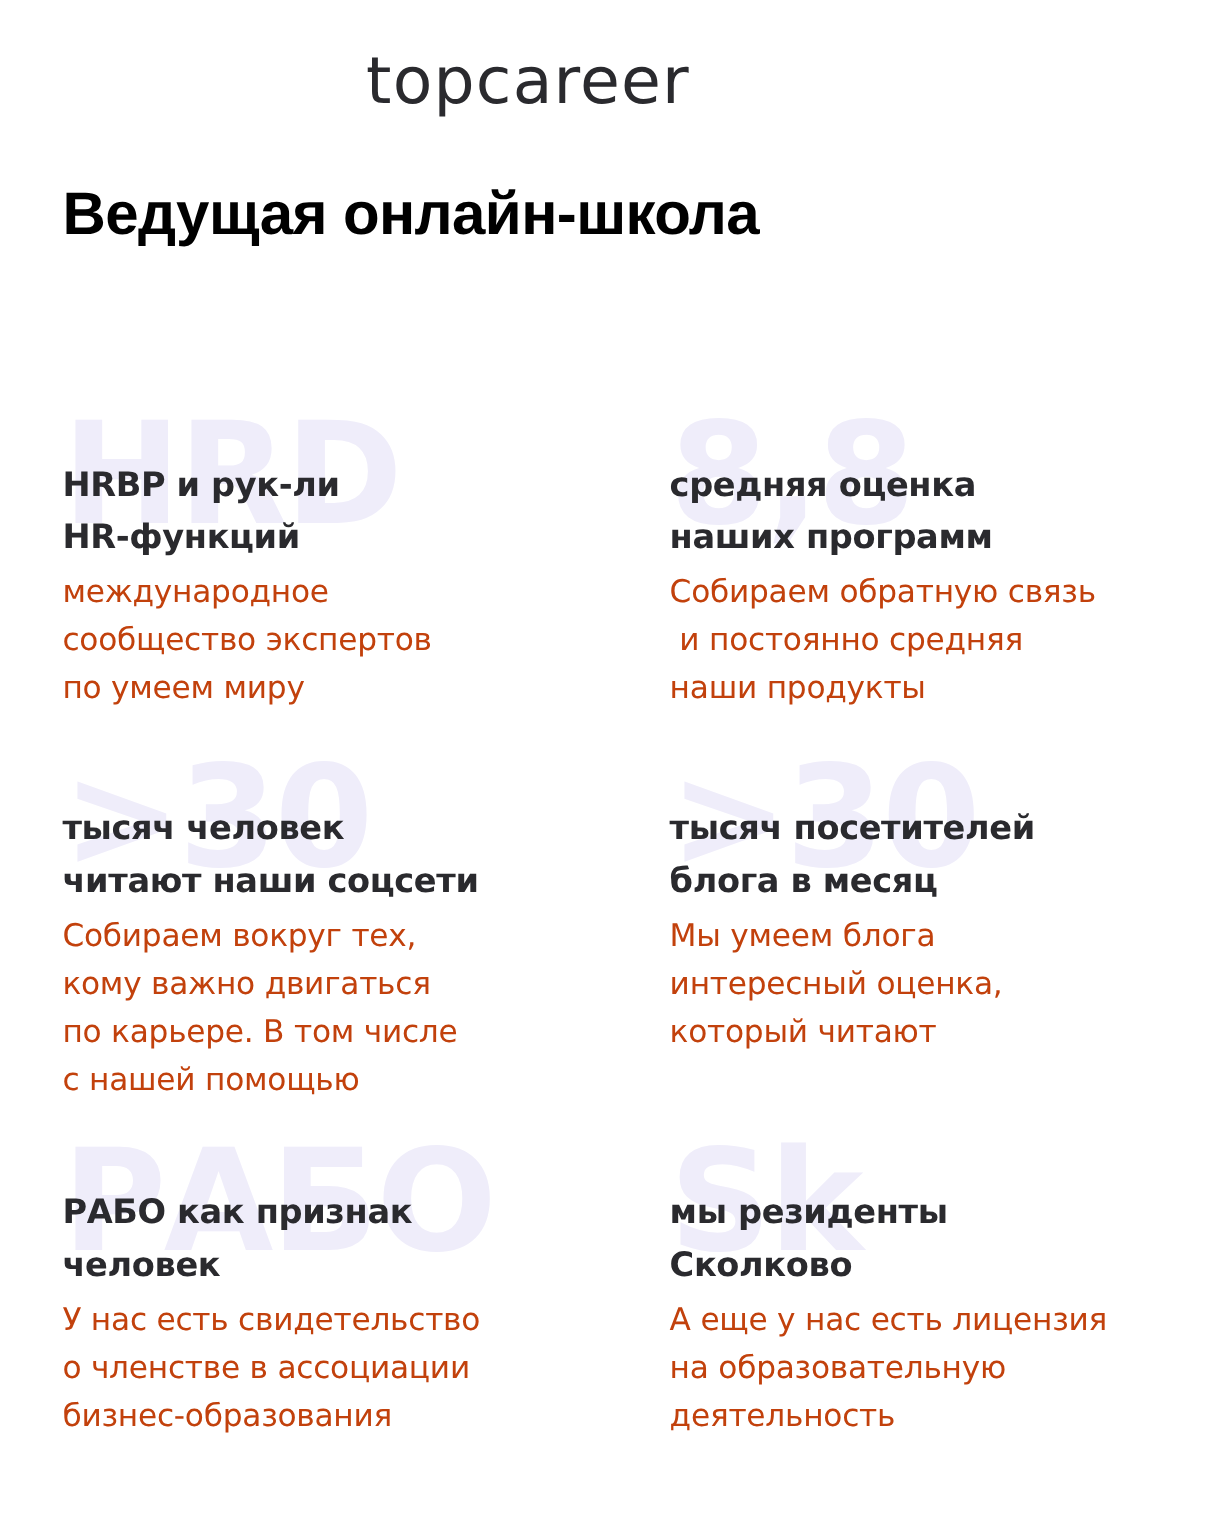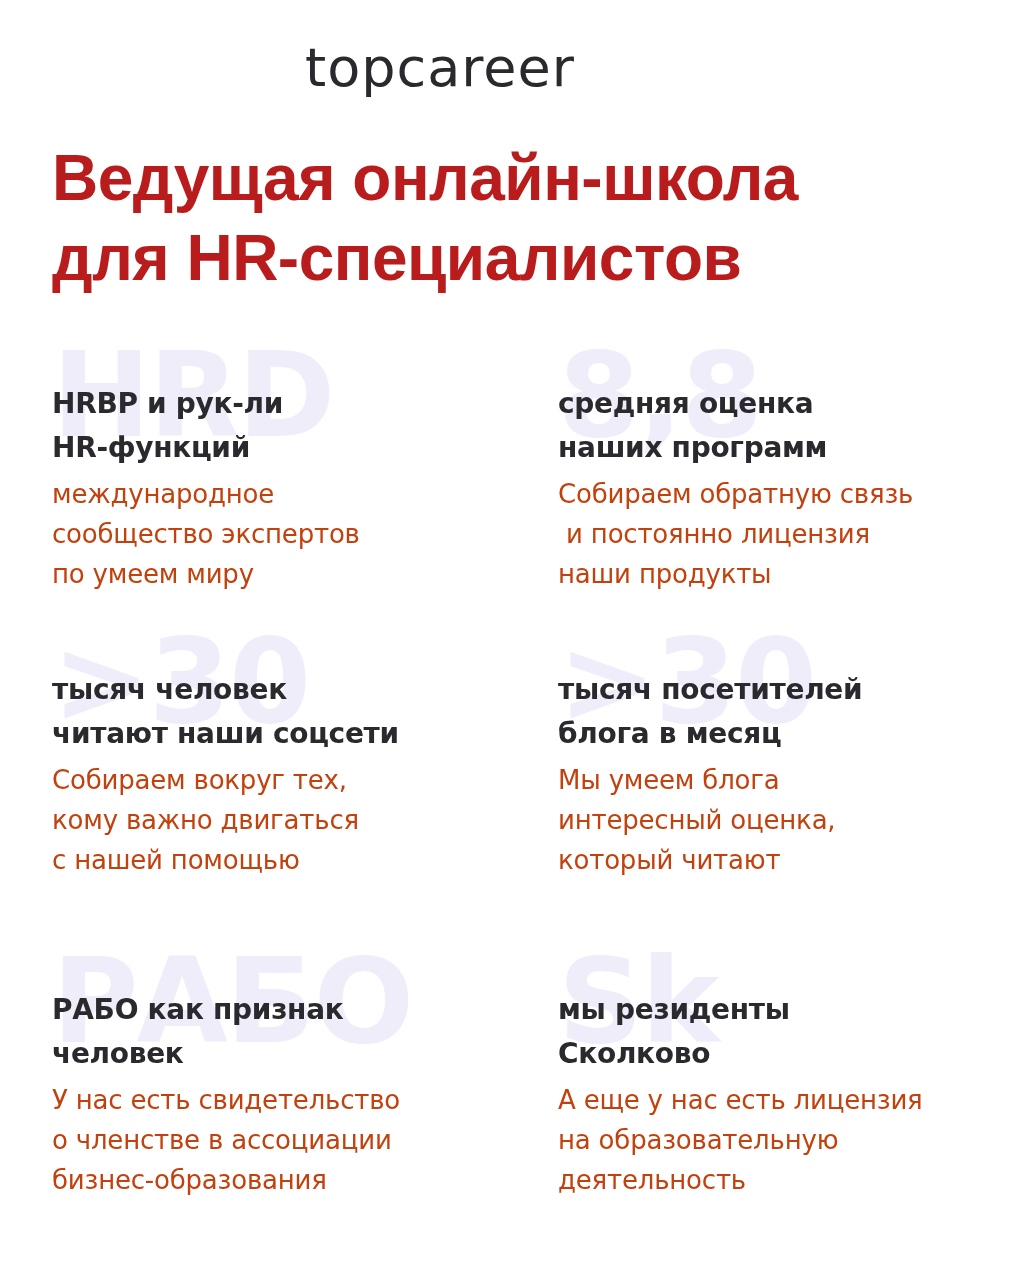--- a/index.html
+++ b/index.html
@@ -28,23 +28,23 @@
       color: #2a2a2e;
       line-height: 64px;
     }
     .headline {
       position: absolute;
       left: 52px;
       top: 138px;
       width: 940px;
       font-family: "Liberation Sans", sans-serif;
       font-weight: bold;
-      font-size: 64px;
+      font-size: 50px;
       line-height: 80px;
-      color: #b91c1c;
+      color: #000000;
       letter-spacing: -0.5px;
     }
     .headline span { display: block; white-space: nowrap; }
 
     .card {
       position: absolute;
       width: 450px;
     }
     .card .wm {
       position: absolute;
@@ -83,21 +83,20 @@
     }
     .card .content { position: relative; z-index: 1; padding-top: 42px; }
   </style>
 </head>
 <body>
 
 <div class="logo">topcareer</div>
 
 <div class="headline">
   <span>Ведущая онлайн-школа</span>
-  <span>для HR-специалистов</span>
 </div>
 
 <div class="card" style="left:52px; top:340px;">
   <div class="wm">HRD</div>
   <div class="content">
     <div class="title">
       <span>HRBP и рук-ли</span>
       <span>HR-функций</span>
     </div>
     <div class="desc">
@@ -110,36 +109,37 @@
 
 <div class="card" style="left:558px; top:340px;">
   <div class="wm">8,8</div>
   <div class="content">
     <div class="title">
       <span>средняя оценка</span>
       <span>наших программ</span>
     </div>
     <div class="desc">
       <span>Собираем обратную связь</span>
-      <span> и постоянно лицензия</span>
+      <span> и постоянно средняя</span>
       <span>наши продукты</span>
     </div>
   </div>
 </div>
 
 <div class="card" style="left:52px; top:626px;">
   <div class="wm">&gt;30</div>
   <div class="content">
     <div class="title">
       <span>тысяч человек</span>
       <span>читают наши соцсети</span>
     </div>
     <div class="desc">
       <span>Собираем вокруг тех,</span>
       <span>кому важно двигаться</span>
+      <span>по карьере. В том числе</span>
       <span>с нашей помощью</span>
     </div>
   </div>
 </div>
 
 <div class="card" style="left:558px; top:626px;">
   <div class="wm">&gt;30</div>
   <div class="content">
     <div class="title">
       <span>тысяч посетителей</span>

